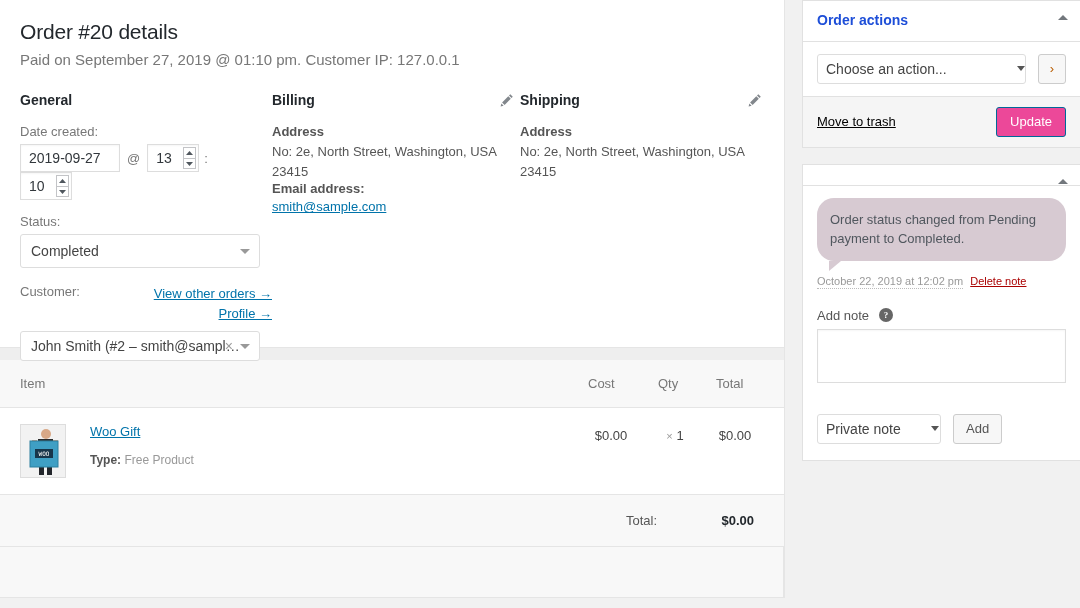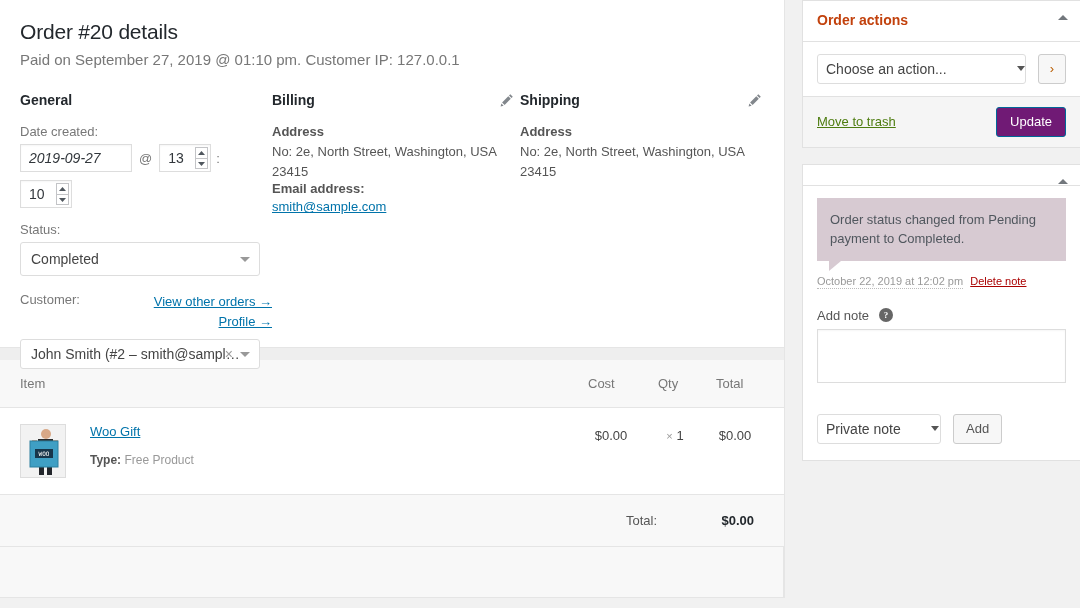--- a/index.html
+++ b/index.html
@@ -103,21 +103,21 @@
     font-family: "Liberation Sans", sans-serif;
     font-size: 14px;
     color: #32373c;
     border: 1px solid #ddd;
     border-radius: 0;
     background: #fff;
     padding: 4px 8px;
     height: 28px;
     box-shadow: inset 0 1px 2px rgba(0,0,0,.04);
   }
-  .date-input { width: 112px; font-style: italic; }
+  .date-input { width: 100px; }
   .at-sign { color: #777; margin: 0 7px; font-size: 13px; }
   .colon { color: #777; margin-left: 5px; font-size: 13px; }
 
   .spin-wrap {
     position: relative;
     display: inline-block;
   }
   .num-input {
     width: 52px;
     padding-right: 18px;
@@ -140,21 +140,21 @@
     display: flex;
     align-items: center;
     justify-content: center;
     font-size: 6px;
     color: #50575e;
     line-height: 1;
   }
   .spin-btn.down { border-top: none; }
   .spin-btn svg { display: block; }
 
-  .min-row { margin-top: 8px; }
+  .min-row { margin-top: 0; }
 
   .status-wrap { margin-top: 14px; }
   .select-box {
     position: relative;
     width: 240px;
     height: 34px;
     border: 1px solid #ddd;
     border-radius: 3px;
     background: #fff;
     display: flex;
@@ -366,21 +366,21 @@
     margin-bottom: 16px;
   }
   .sidebox-header {
     position: relative;
     padding: 10px 14px;
     border-bottom: 1px solid #e1e1e1;
   }
   .sidebox-header h2 {
     font-size: 14px;
     font-weight: bold;
-    color: #c2410c;
+    color: #1d4ed8;
     line-height: 1.4;
   }
   .toggle-arrow {
     position: absolute;
     right: 12px;
     top: 14px;
     width: 0; height: 0;
     border-left: 5px solid transparent;
     border-right: 5px solid transparent;
     border-bottom: 5px solid #72777c;
@@ -437,47 +437,48 @@
 
   .order-actions-footer {
     border-top: 1px solid #e1e1e1;
     background: #f5f5f5;
     padding: 10px 14px;
     display: flex;
     justify-content: space-between;
     align-items: center;
   }
   .trash-link {
-    color: #4d7c0f;
+    color: #000000;
     text-decoration: underline;
     font-size: 13px;
     cursor: pointer;
   }
   .btn-primary {
-    background: #701a75;
+    background: #ec4899;
     border: 1px solid #006799;
     color: #fff;
     font-size: 13px;
     font-family: "Liberation Sans", sans-serif;
     padding: 5px 13px;
     border-radius: 3px;
     cursor: pointer;
     line-height: 1.4;
   }
 
   
   .notes-list { padding: 12px 14px 0 14px; }
   .note-item { position: relative; margin-bottom: 6px; }
   .note-bubble {
     background: #d7cad2;
     padding: 12px 13px;
     color: #50575e;
     font-size: 13px;
     line-height: 1.5;
     position: relative;
+    border-radius: 17px;
   }
   .note-bubble::after {
     content: "";
     position: absolute;
     left: 12px;
     bottom: -10px;
     width: 0; height: 0;
     border-left: 0 solid transparent;
     border-right: 12px solid transparent;
     border-top: 10px solid #d7cad2;

